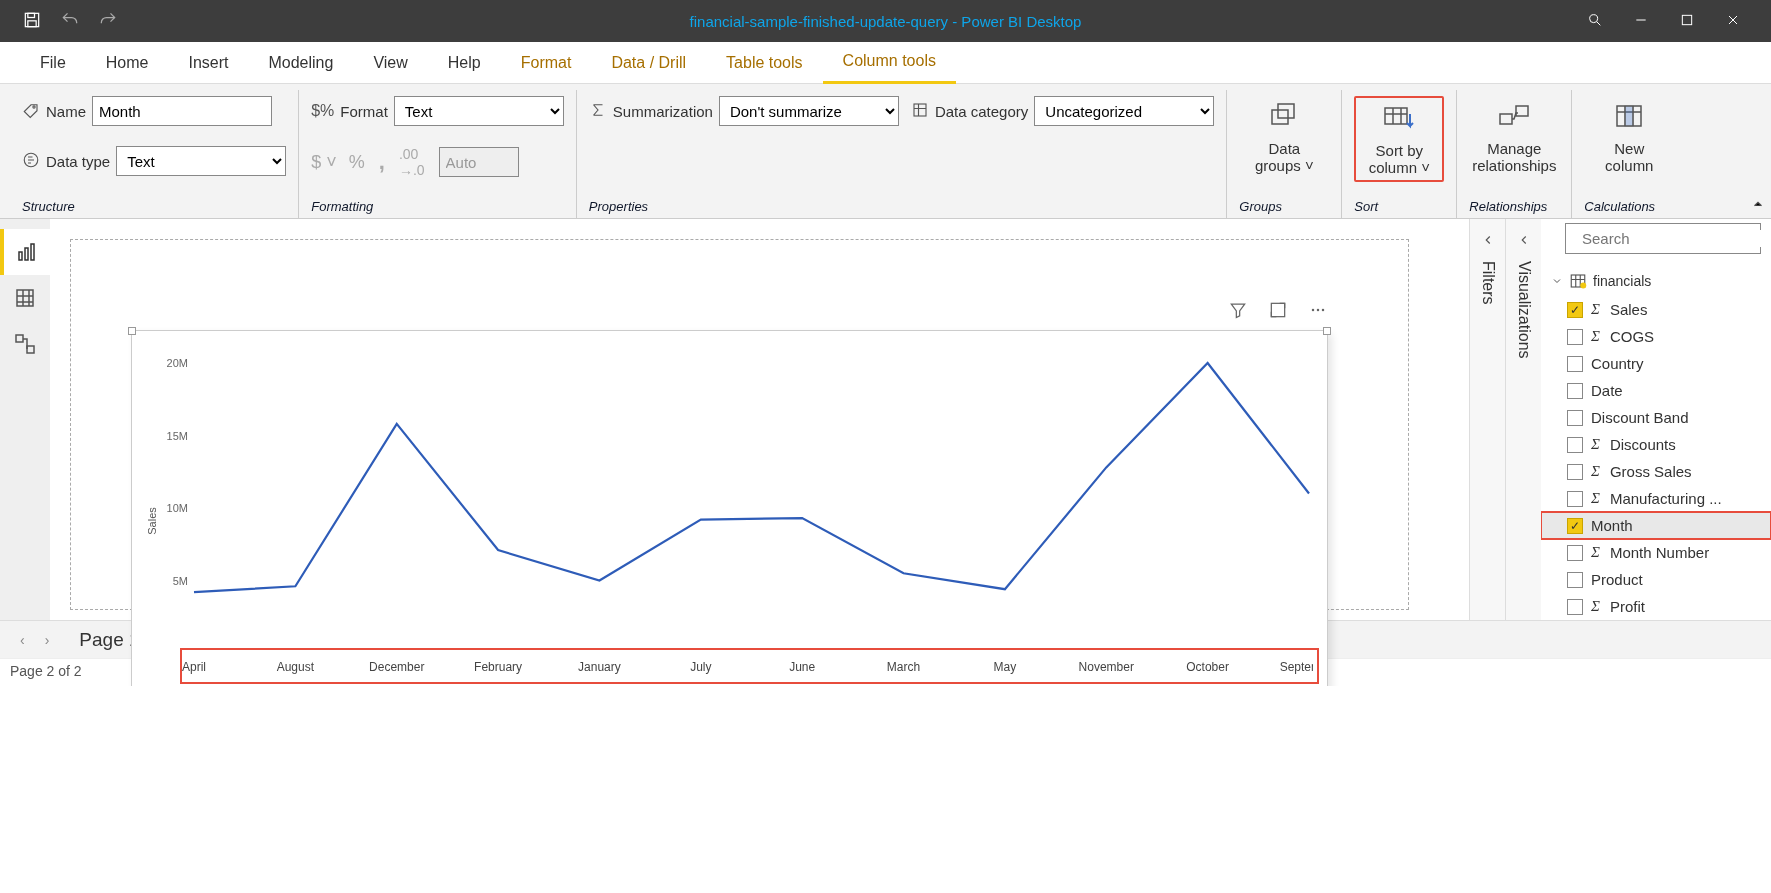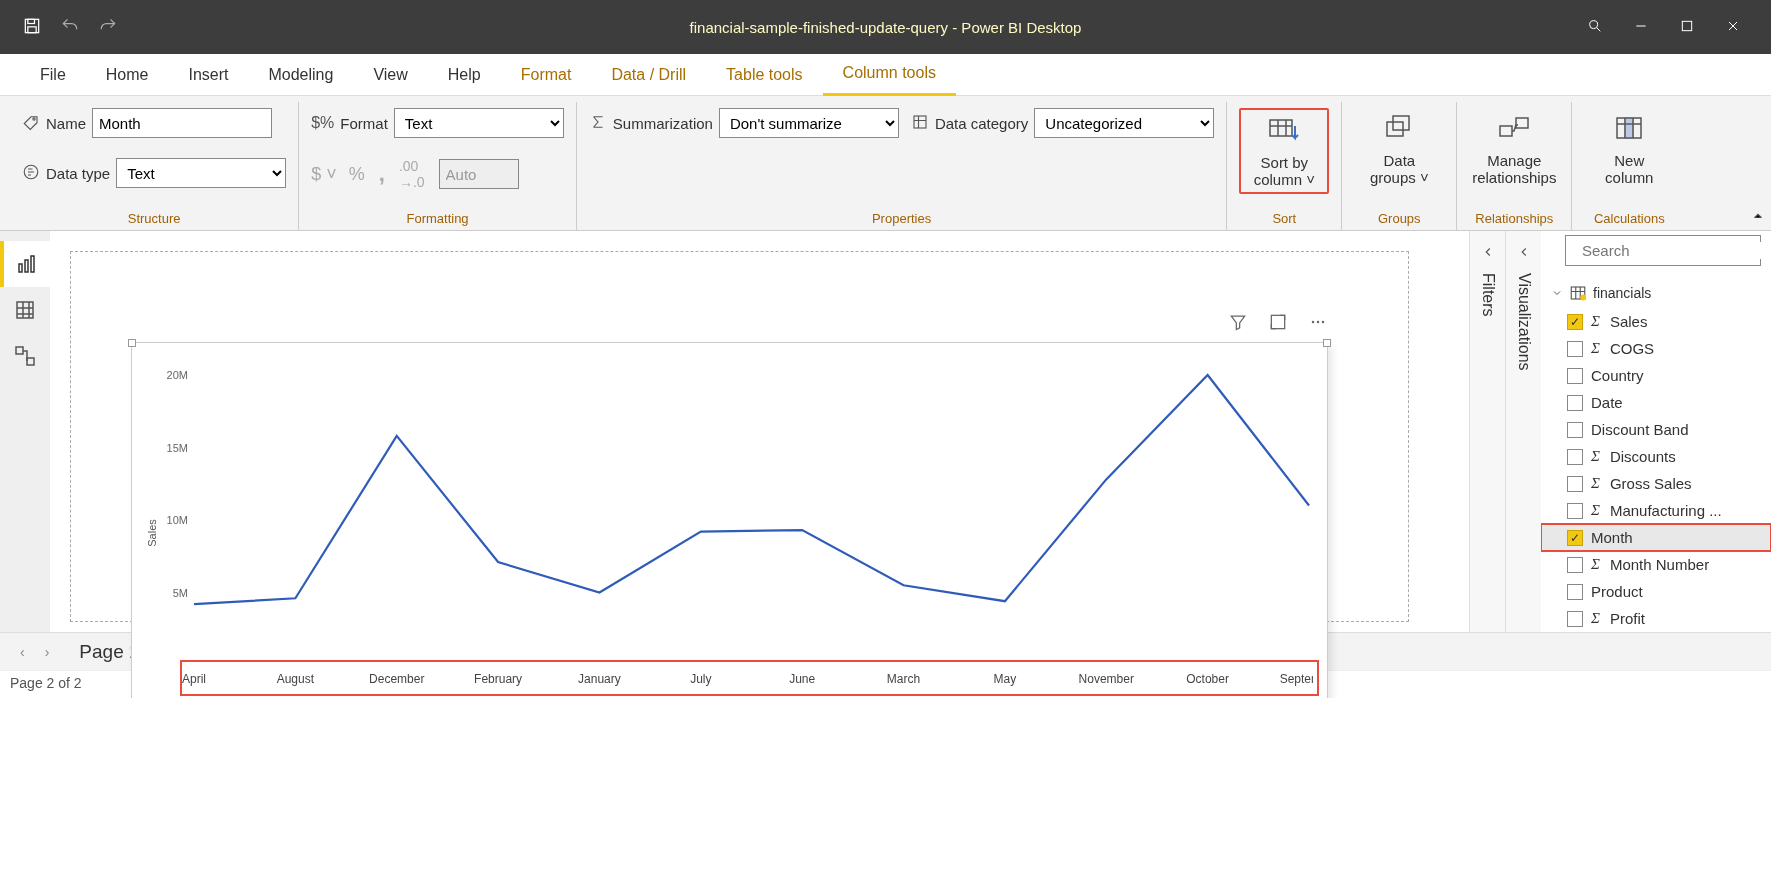--- a/index.html
+++ b/index.html
@@ -1,37 +1,37 @@
 <!DOCTYPE html>
 <html><head>
 <meta charset="utf-8">
 <style>
 * { box-sizing: border-box; margin: 0; padding: 0; font-family: "Segoe UI", sans-serif; }
 body { background: #fff; font-size: 14px; color: #333; overflow: hidden; }
 
 
-.titlebar { background: #3d3d3d; color: #fef9c3; height: 54px; display: flex; align-items: center; position: relative; }
+.titlebar { background: #3d3d3d; color: #0ea5e9; height: 42px; display: flex; align-items: center; position: relative; }
 .titlebar .left-icons { display: flex; gap: 18px; padding-left: 22px; align-items: center; }
 .titlebar .left-icons svg { width: 20px; height: 20px; }
 .titlebar .title { position: absolute; left: 50%; transform: translateX(-50%); font-size: 15px; }
 .titlebar .right-icons { margin-left: auto; display: flex; gap: 30px; padding-right: 30px; align-items: center; }
 .titlebar .right-icons svg { width: 16px; height: 16px; }
 
 
 .menubar { height: 42px; display: flex; align-items: center; padding: 9px 20px; gap: 0; border-bottom: 1px solid #ddd; }
 .menubar .menuitem { padding: 0 20px; height: 42px; display: flex; align-items: center; font-size: 16px; cursor: pointer; }
 .menubar .menuitem.active-orange { color: #a66f00; }
 .menubar .menuitem.selected { border-bottom: 3px solid #f2c811; }
 
 
 .ribbon { height: 135px; display: flex; background: #f3f3f3; border-bottom: 1px solid #ccc; padding: 6px 10px 0 10px; position: relative; }
 .ribbon-group { display: flex; flex-direction: column; border-right: 1px solid #ccc; padding: 0 12px; }
 .ribbon-group:last-of-type { border-right: none; }
 .ribbon-group .group-content { flex: 1; display: flex; gap: 12px; align-items: flex-start; padding-top: 6px; }
-.ribbon-group .group-label { text-align: center; font-size: 13px; padding: 4px 0; color: #a16207; }
+.ribbon-group .group-label { font-size: 13px; padding: 4px 0; color: #0f172a; font-style: italic; }
 .ribbon-row { display: flex; align-items: center; gap: 6px; margin-bottom: 8px; }
 .ribbon-row label { font-size: 15px; }
 .ribbon-row input, .ribbon-row select { font-size: 15px; padding: 4px 6px; border: 1px solid #888; background: #fff; height: 30px; }
 .ribbon-row select.disabled, .ribbon-row input.disabled { background: #eee; color: #999; }
 .ribbon-bigbtn { display: flex; flex-direction: column; align-items: center; justify-content: center; width: 90px; text-align: center; font-size: 15px; cursor: pointer; padding-top: 4px; }
 .ribbon-bigbtn svg { width: 36px; height: 36px; margin-bottom: 4px; }
 .ribbon-bigbtn.highlighted { border: 2px solid #e74c3c; border-radius: 2px; padding: 4px; }
 .ribbon-collapse { position: absolute; right: 6px; bottom: 4px; cursor: pointer; }
 
 
@@ -183,45 +183,45 @@
             </svg></span>
         <label>Data category</label>
         <select style="width:180px"><option>Uncategorized</option></select>
       </div>
     </div>
     <div class="group-label">Properties</div>
   </div>
 
   <div class="ribbon-group">
     <div class="group-content">
+      <div class="ribbon-bigbtn">
+        <svg viewBox="0 0 36 36" fill="none" stroke="#555" stroke-width="1.5">
+            <rect x="6" y="10" width="16" height="14"></rect>
+            <rect x="12" y="4" width="16" height="14"></rect>
+          </svg>
+        <span>Data</span>
+        <span><span>groups</span> <span>˅</span></span>
+      </div>
+    </div>
+    <div class="group-label">Groups</div>
+  </div>
+
+  <div class="ribbon-group">
+    <div class="group-content">
       <div class="ribbon-bigbtn highlighted">
         <svg viewBox="0 0 36 36" fill="none" stroke="#555" stroke-width="1.5">
             <rect x="4" y="6" width="22" height="16"></rect>
             <path d="M4 12h22M12 6v16M20 6v16"></path>
             <path d="M29 12v12l-3-3M29 24l3-3" stroke="#3b6fc9" stroke-width="2"></path>
           </svg>
         <span>Sort by</span>
         <span><span>column</span> <span>˅</span></span>
       </div>
     </div>
     <div class="group-label">Sort</div>
-  </div>
-
-  <div class="ribbon-group">
-    <div class="group-content">
-      <div class="ribbon-bigbtn">
-        <svg viewBox="0 0 36 36" fill="none" stroke="#555" stroke-width="1.5">
-            <rect x="6" y="10" width="16" height="14"></rect>
-            <rect x="12" y="4" width="16" height="14"></rect>
-          </svg>
-        <span>Data</span>
-        <span><span>groups</span> <span>˅</span></span>
-      </div>
-    </div>
-    <div class="group-label">Groups</div>
   </div>
 
   <div class="ribbon-group">
     <div class="group-content">
       <div class="ribbon-bigbtn">
         <svg viewBox="0 0 36 36" fill="none" stroke="#555" stroke-width="1.5">
             <rect x="4" y="14" width="12" height="10"></rect>
             <rect x="20" y="6" width="12" height="10"></rect>
             <path d="M16 19h2l2-6h2"></path>
           </svg>

